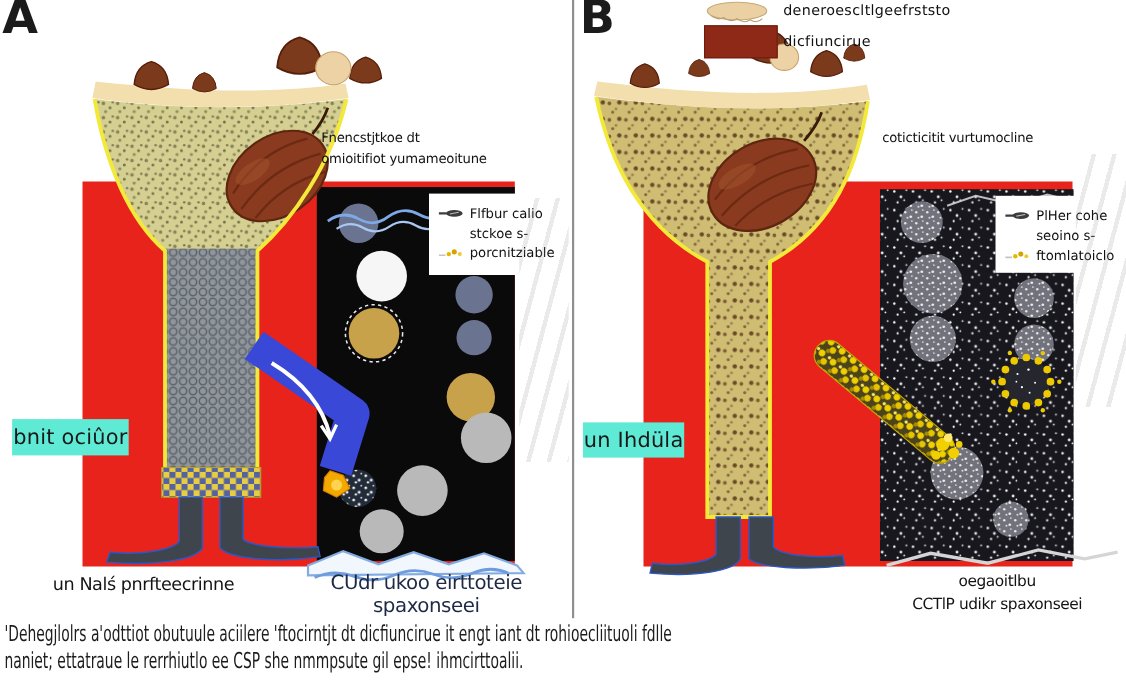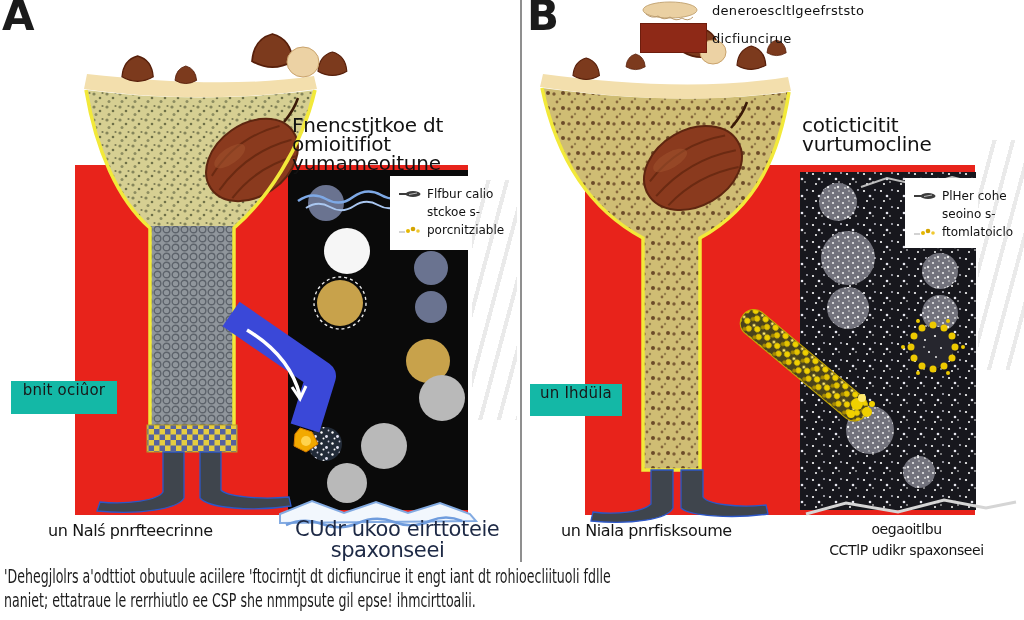--- a/index.html
+++ b/index.html
@@ -5,28 +5,28 @@
   *{margin:0;padding:0;box-sizing:border-box}
   html,body{background:#fff}
   .stage{position:relative;width:1024px;height:620px;background:#ffffff;overflow:hidden;
          font-family:"DejaVu Sans",sans-serif;color:#151515}
   .divider{position:absolute;left:520px;top:0;width:2px;height:562px;background:#8f8f8f}
   .panel{position:absolute;top:0;height:560px}
   .panel-a{left:0;width:521px}
   .panel-b{left:521px;width:503px}
   .art{position:absolute;left:0;top:0}
   .panel-letter{position:absolute;top:-9px;font-size:42px;font-weight:700;color:#1b1b1b}
-  .heading{position:absolute;font-size:20px;letter-spacing:-0.2px;line-height:19px;color:#121212;font-weight:500}
+  .heading{position:absolute;font-size:12px;letter-spacing:-0.2px;line-height:19px;color:#121212;font-weight:500}
   .legendbox{position:absolute;background:#ffffff;padding:9px 4px 6px 8px;font-size:12px;line-height:18px;color:#101010}
   .leg-row{display:flex;align-items:center;gap:5px;white-space:nowrap}
   .leg-row.indent{padding-left:29px}
-  .whitebox{position:absolute;background:#14b8a6;display:flex;justify-content:center;
-            font-size:15px;color:#181818;letter-spacing:0.2px}
+  .whitebox{position:absolute;background:#5eead4;display:flex;align-items:center;justify-content:center;
+            font-size:19px;color:#181818;letter-spacing:0.2px}
   .handlabel{position:absolute;font-size:16px;letter-spacing:-0.4px;text-align:left;color:#141414;white-space:nowrap}
-  .insetlabel{position:absolute;text-align:center;font-size:21px;letter-spacing:-0.4px;line-height:21px;white-space:nowrap}
+  .insetlabel{position:absolute;text-align:center;font-size:18px;letter-spacing:-0.4px;line-height:21px;white-space:nowrap}
   .insetlabel.navy{color:#1d2945}
   .insetlabel.black{color:#141414}
   .tl-label{position:absolute;font-size:13px;font-weight:400;letter-spacing:0.3px;color:#101010;white-space:nowrap}
   .swatch{position:absolute;background:#8e2917;border:1px solid #6e1d0d}
   .caption{position:absolute;left:4px;top:564px;font-size:20px;line-height:24px;color:#1c1c1c;
            transform:scaleX(0.63);transform-origin:0 0;white-space:nowrap;letter-spacing:0}
   .streak{position:absolute;pointer-events:none;
           background:repeating-linear-gradient(105deg,transparent 0 14px,rgba(150,150,150,0.20) 14px 18px)}
   .icon{display:inline-flex;flex:0 0 auto}
 </style>
@@ -338,21 +338,20 @@
             </svg>
         </span>
         <span>ftomlatoiclo</span>
       </div>
     </div>
 
     <div class="whitebox" style="left:9px;top:384px;width:92px;height:32px">
       <span>un Ihdüla</span>
     </div>
 
-    <div class="handlabel" style="left:40px;top:521px;width:270px">un Niala pnrfisksoume</div>
 
     <div class="insetlabel black" style="left:288px;top:519px;width:195px;font-size:14px">
       <div>oegaoitlbu</div>
       <div>CCTlP udikr spaxonseei</div>
     </div>
 
     <div class="streak" style="left:457px;top:140px;width:46px;height:230px"></div>
   </section>
 
   <div class="caption">

